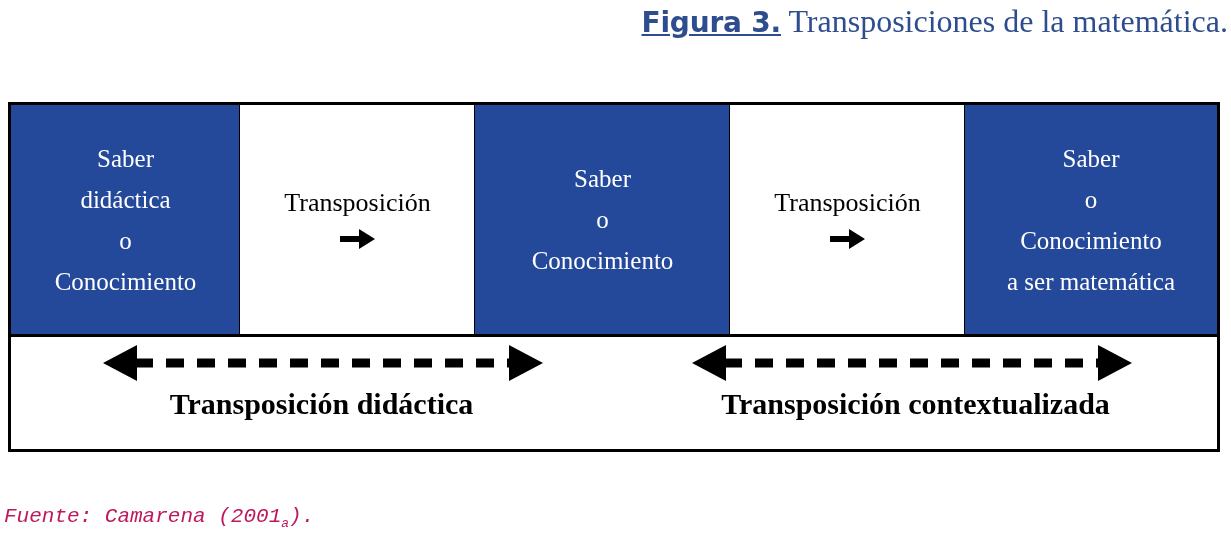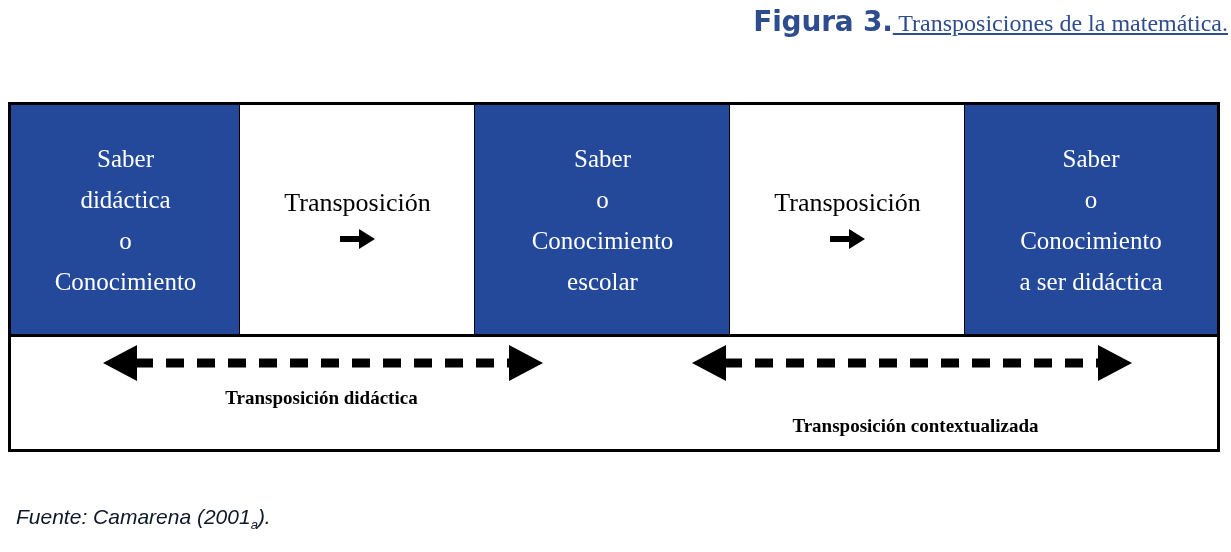--- a/index.html
+++ b/index.html
@@ -25,26 +25,26 @@
     color: #2e4d8f;
     font-size: 30px;
     line-height: 38px;
     white-space: nowrap;
   }
   .figure-title .fig-strong {
     font-family: "DejaVu Sans", sans-serif;
     font-weight: bold;
     font-size: 28px;
     letter-spacing: -0.2px;
+    text-decoration: underline;
   }
   .figure-title .fig-rest {
     font-family: "Liberation Serif", serif;
     font-weight: normal;
-    font-size: 24px;
-    text-decoration: underline;
+    font-size: 32px;
   }
 
   
   .diagram {
     position: absolute;
     left: 8px;
     top: 102px;
     width: 1212px;
     height: 350px;
     border: 3px solid #000000;
@@ -141,37 +141,37 @@
     transform: translateX(-50%);
     height: 40px;
   }
   .half .seg-label {
     position: absolute;
     top: 50px;
     left: 0;
     right: 0;
     text-align: center;
     font-weight: bold;
-    font-size: 19px;
+    font-size: 30px;
     white-space: nowrap;
   }
   .half-left .dbl-arrow  { margin-left: 10px; }
   .half-left .seg-label  { padding-left: 18px; }
   .half-right .dbl-arrow { margin-left: -4px; }
-  .half-right .seg-label { padding-left: 0px; margin-top: 28px; }
+  .half-right .seg-label { padding-left: 0px; }
 
   
   .source {
     position: absolute;
-    left: 16px;
+    left: 4px;
     top: 505px;
-    font-family: Liberation Sans, sans-serif;
+    font-family: Liberation Mono, monospace;
     font-style: italic;
     font-size: 21px;
-    color: #0f172a;
+    color: #be185d;
     white-space: nowrap;
   }
   .source sub {
     font-size: 13px;
     vertical-align: baseline;
     position: relative;
     top: 5px;
   }
 </style>
 </head>
@@ -196,35 +196,34 @@
       <div class="trans-label">Transposición</div>
       <svg class="arrow-right" viewBox="0 0 36 26">
         <path d="M0 10 H19 V3 L35 13 L19 23 V16 H0 Z" fill="#000000"></path>
       </svg>
     </div>
 
     <div class="cell blue c3 sep-right">
       <div class="cell-line">Saber</div>
       <div class="cell-line">o</div>
       <div class="cell-line">Conocimiento</div>
-      <div class="cell-line">escolar</div>
     </div>
 
     <div class="cell white c4 sep-right">
       <div class="trans-label">Transposición</div>
       <svg class="arrow-right" viewBox="0 0 36 26">
         <path d="M0 10 H19 V3 L35 13 L19 23 V16 H0 Z" fill="#000000"></path>
       </svg>
     </div>
 
     <div class="cell blue c5">
       <div class="cell-line">Saber</div>
       <div class="cell-line">o</div>
       <div class="cell-line">Conocimiento</div>
-      <div class="cell-line">a ser didáctica</div>
+      <div class="cell-line">a ser matemática</div>
     </div>
   </div>
 
   <div class="divider"></div>
 
   <div class="row-bottom">
 
     <div class="half half-left">
       <svg class="dbl-arrow" width="440" height="40" viewBox="0 0 440 40">
         <path d="M0 20 L34 2 L34 38 Z" fill="#000000"></path>

